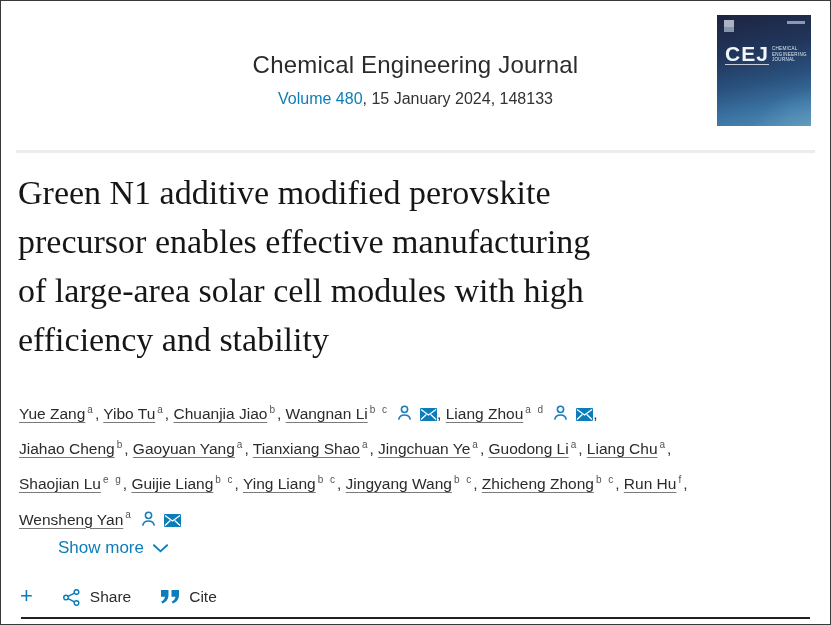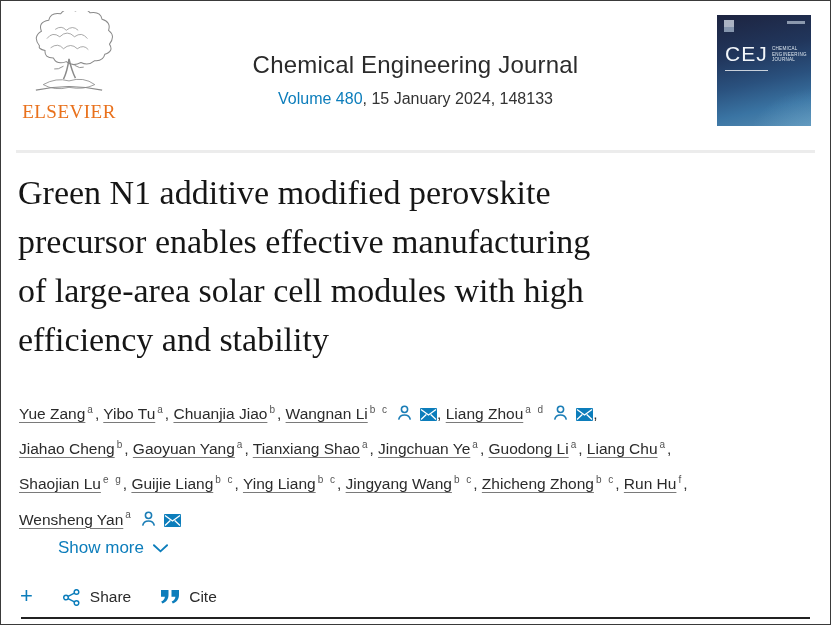--- a/index.html
+++ b/index.html
@@ -41,22 +41,22 @@
     background:
       radial-gradient(140% 90% at 110% 115%, rgba(120,180,215,.55) 0%, rgba(120,180,215,0) 55%),
       linear-gradient(168deg,#1d2440 0%, #21365c 34%, #2a517e 58%, #3a74a3 80%, #568cb2 100%);
     cursor:pointer;
   }
   .cover-mark{position:absolute;top:5px;left:7px;width:10px;height:12px;
     background:linear-gradient(#cfd6e2 60%,#9fb0c6 60%);opacity:.8;}
   .cover-vol{position:absolute;top:6px;right:6px;width:18px;height:3px;background:#b9c6d6;opacity:.7;}
   .cover-cej{
     position:absolute;top:28px;left:8px;color:#f2f6fa;
-    font-size:21px;font-weight:400;letter-spacing:1px;line-height:1;
-    border-bottom:1px solid rgba(255,255,255,.75);padding-bottom:6px;
+    font-size:21px;font-weight:700;letter-spacing:1px;line-height:1;
+    border-bottom:1px solid rgba(255,255,255,.75);padding-bottom:0;
   }
   .cover-journal{
     position:absolute;top:31px;left:55px;color:#dfe8f0;
     font-size:4.5px;line-height:1.25;letter-spacing:.3px;width:36px;
   }
   .rule-light{position:absolute;top:149px;left:15px;right:15px;height:3px;background:var(--rule-light);}
   
   .article-title{
     position:absolute;top:167px;left:17px;right:40px;
     font-family:"Liberation Serif",serif;
@@ -91,33 +91,20 @@
     font-size:15.5px;color:#2b2b2b;
   }
   .plus-glyph{color:var(--blue);font-size:22px;font-weight:400;line-height:1;margin-top:-2px;}
   .rule-dark{position:absolute;top:616px;left:20px;right:20px;height:2px;background:var(--rule-dark);}
 </style>
 </head>
 <body>
 
 <div class="page">
 
-  <div class="logo-block">
-    <svg class="logo-tree" width="92" height="92" viewBox="0 0 100 100" fill="none" stroke="#8a8a8a" stroke-width="1.1">
-      <path d="M18 38 q-8 -10 2 -16 q-4 -10 8 -12 q2 -9 13 -7 q6 -8 16 -3 q10 -5 16 2 q11 -2 13 7 q10 3 7 12 q8 6 1 15 q5 8 -5 11 q-2 8 -11 7 q-7 6 -15 2 q-9 5 -16 -1 q-10 4 -14 -4 q-10 0 -9 -8 q-8 -2 -6 -5 Z"></path>
-      <path d="M26 30 q6 -8 14 -2 q8 -8 16 0 q8 -6 14 2" stroke-width=".8"></path>
-      <path d="M30 40 q8 -6 14 1 q8 -7 15 0 q7 -5 12 1" stroke-width=".8"></path>
-      <path d="M35 20 q7 -5 12 1 q7 -6 13 0" stroke-width=".8"></path>
-      <path d="M50 52 q-2 14 -6 22 m6 -22 q3 13 7 21" stroke-width="1.6"></path>
-      <path d="M44 60 q-6 4 -10 3 m22 -4 q6 4 10 2" stroke-width="1"></path>
-      <path d="M22 80 q14 -8 28 -4 q16 -5 28 4 q-12 6 -28 3 q-16 4 -28 -3 Z" stroke-width=".9"></path>
-      <path d="M14 86 q36 -8 72 0" stroke-width="1.2"></path>
-    </svg>
-    <div class="logo-word">ELSEVIER</div>
-  </div>
 
   <div class="head-center">
     <div class="journal-title">Chemical Engineering Journal</div>
     <div class="issue-line">
       <a>Volume 480</a><span>, 15 January 2024, 148133</span>
     </div>
   </div>
 
   <div class="cover">
     <div class="cover-mark"></div>

